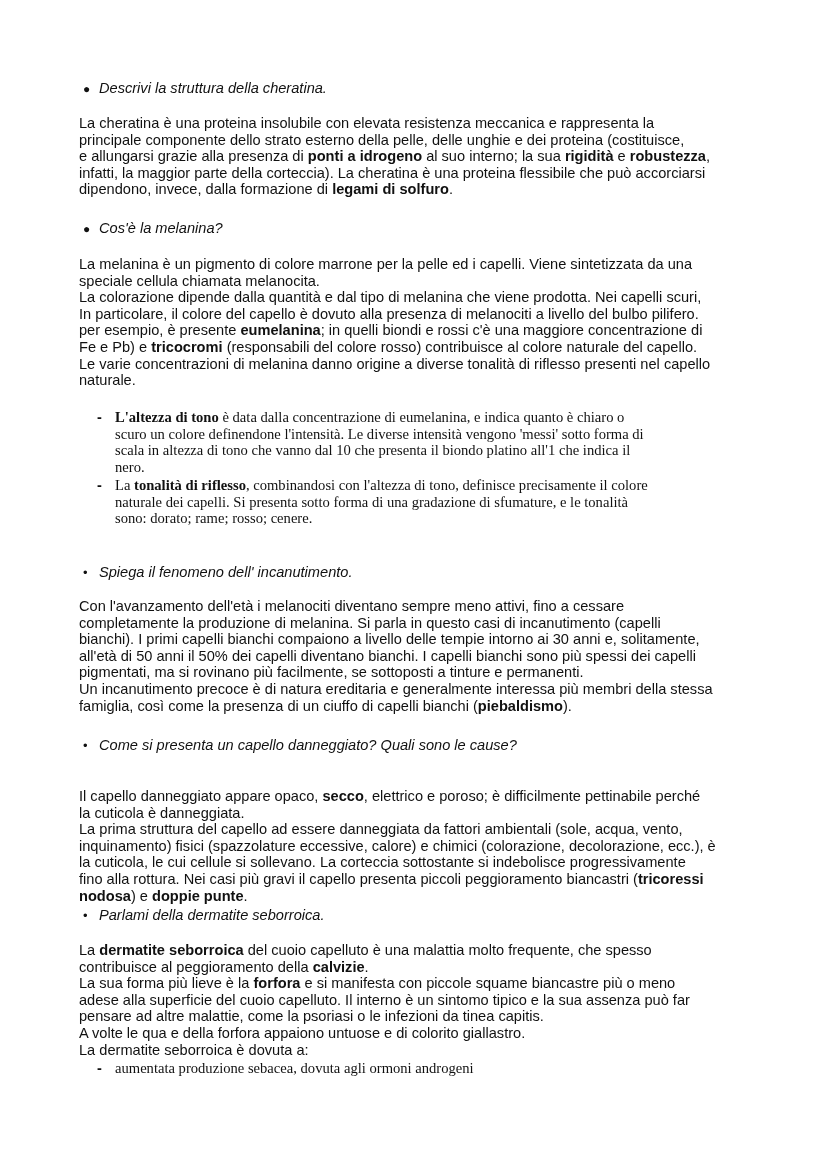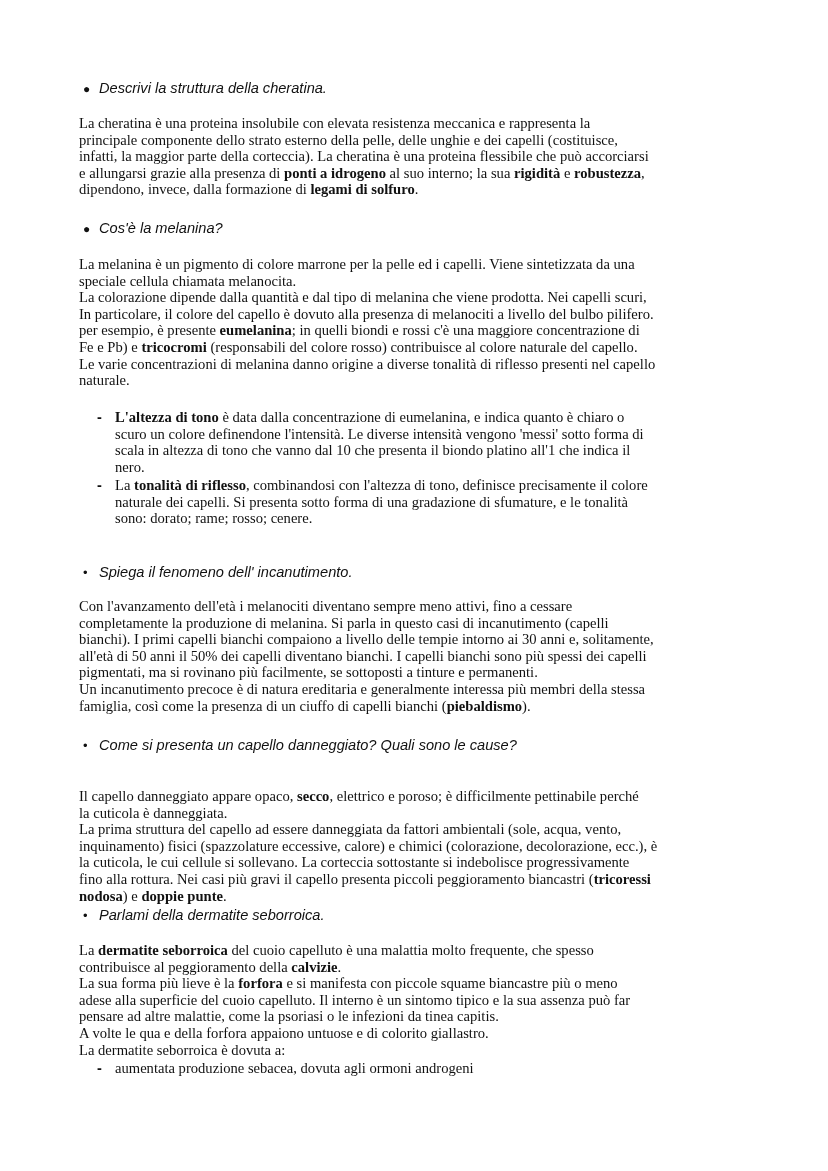--- a/index.html
+++ b/index.html
@@ -8,40 +8,40 @@
     font-family: "Liberation Sans", sans-serif; color: #111111;
     font-size: 14.6px; line-height: 16.6px;
   }
   .page { position: absolute; left: 79px; top: 0; width: 680px; }
   .q {
     position: absolute; left: 4px; font-style: italic; white-space: nowrap;
   }
   .q .bullet { display: inline-block; width: 16px; font-style: normal; }
   .q .bullet.big { font-size: 12px; }
   .q .bullet.small { font-size: 13px; }
-  .p { position: absolute; left: 0; width: 680px; font-family: Liberation Serif, serif; }
+  .p { position: absolute; left: 0; width: 680px; }
   .line { display: block; white-space: nowrap; }
   b { font-weight: bold; }
   .dash-item { position: absolute; left: 18px; width: 650px; }
   .dash { position: absolute; left: 0; top: 0; font-weight: bold; }
   .dash-text { margin-left: 18px; font-family: Liberation Serif, serif; }
 </style>
 </head>
 <body>
 
 <div class="page">
 
   <div class="q" style="top:80px">
     <span class="bullet big">●</span><span>Descrivi la struttura della cheratina.</span>
   </div>
   <div class="p" style="top:115px">
       <span class="line"><span>La cheratina è una proteina insolubile con elevata resistenza meccanica e rappresenta la</span></span>
-      <span class="line"><span>principale componente dello strato esterno della pelle, delle unghie e dei capelli (costituisce,</span></span>
+      <span class="line"><span>principale componente dello strato esterno della pelle, delle unghie e dei proteina (costituisce,</span></span>
+      <span class="line"><span>e allungarsi grazie alla presenza di </span><b>ponti a idrogeno</b><span> al suo interno; la sua </span><b>rigidità</b><span> e </span><b>robustezza</b><span>,</span></span>
       <span class="line"><span>infatti, la maggior parte della corteccia). La cheratina è una proteina flessibile che può accorciarsi</span></span>
-      <span class="line"><span>e allungarsi grazie alla presenza di </span><b>ponti a idrogeno</b><span> al suo interno; la sua </span><b>rigidità</b><span> e </span><b>robustezza</b><span>,</span></span>
       <span class="line"><span>dipendono, invece, dalla formazione di </span><b>legami di solfuro</b><span>.</span></span>
     </div>
 
   <div class="q" style="top:220px">
     <span class="bullet big">●</span><span>Cos'è la melanina?</span>
   </div>
   <div class="p" style="top:256px">
       <span class="line"><span>La melanina è un pigmento di colore marrone per la pelle ed i capelli. Viene sintetizzata da una</span></span>
       <span class="line"><span>speciale cellula chiamata melanocita.</span></span>
       <span class="line"><span>La colorazione dipende dalla quantità e dal tipo di melanina che viene prodotta. Nei capelli scuri,</span></span>

